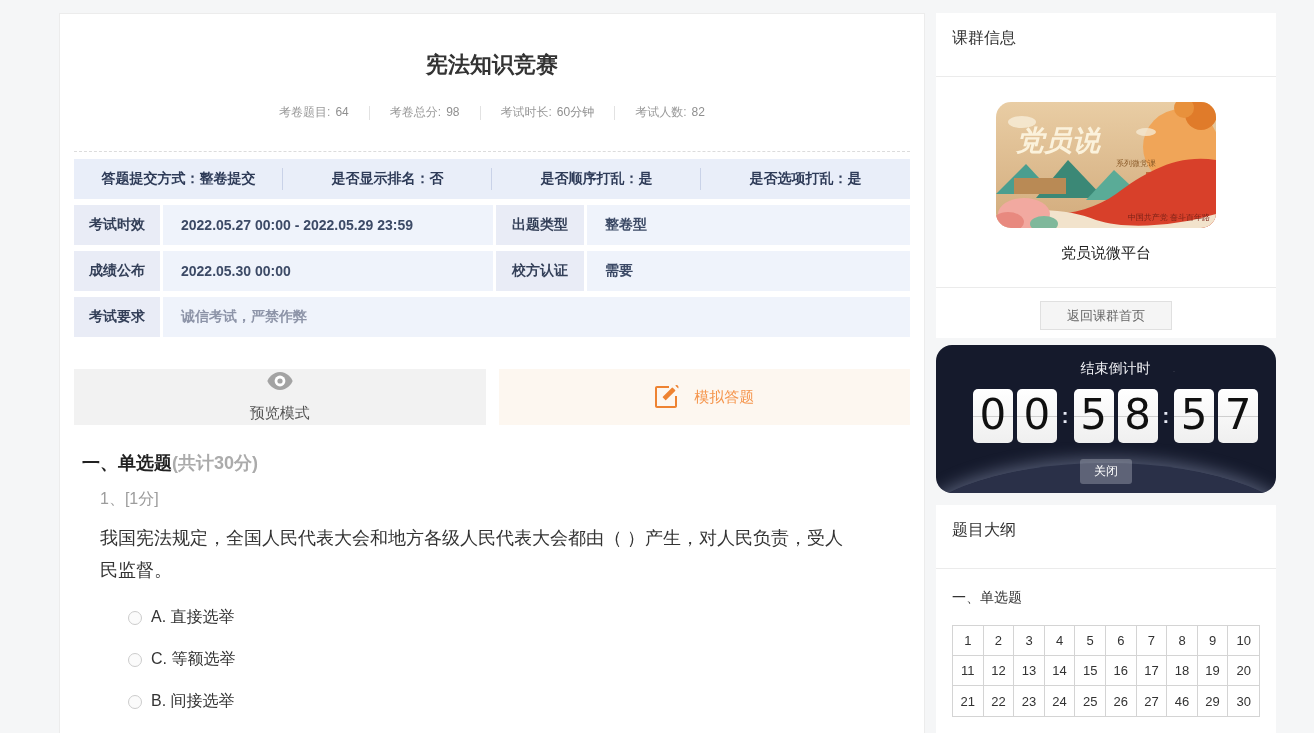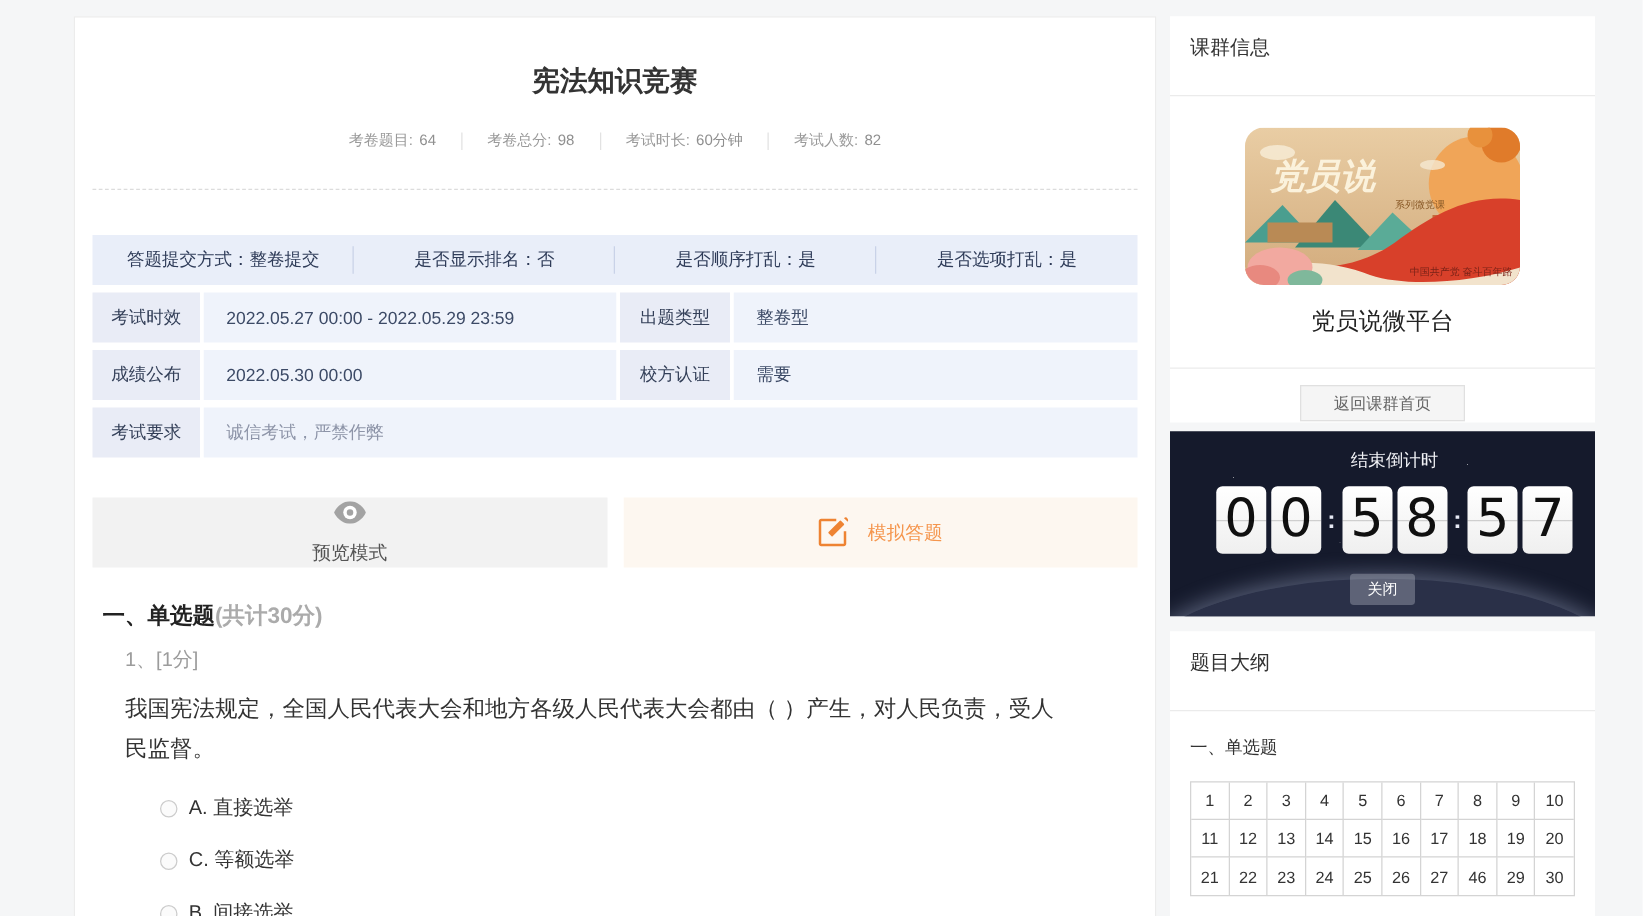--- a/index.html
+++ b/index.html
@@ -12,21 +12,21 @@
                 background:#fff; border:1px solid #ececec; }
   .exam-title { margin-top:36px; text-align:center; font-size:22px; font-weight:600; color:#333; }
   .exam-stats { margin-top:24px; display:flex; justify-content:center; align-items:center;
                 font-size:12px; color:#9a9a9a; }
   .stat-item .stat-label { color:#9a9a9a; }
   .stat-item .stat-value { color:#8f8f8f; margin-left:5px; }
   .stat-sep { width:1px; height:14px; background:#e2e2e2; margin:0 20px; }
   .dashed-divider { margin:30px 14px 0; border-top:1px dashed #dcdcdc; }
 
   
-  .info-table { margin:36px 14px 0; }
+  .info-table { margin:7px 14px 0;font-weight:bold; }
   .settings-row { display:flex; height:40px; background:#e9eef9; }
   .settings-cell { flex:1; display:flex; align-items:center; justify-content:center;
                    font-size:14px; color:#2e3b58; position:relative; }
   .settings-cell:not(:last-child)::after { content:""; position:absolute; right:0; top:9px; bottom:9px;
                    width:1px; background:#c9d2e8; }
   .info-grid { margin-top:6px; display:grid; grid-template-columns:86px 330px 88px 1fr;
                grid-auto-rows:40px; gap:6px 3px; }
   .info-label { background:#e9ecf6; display:flex; align-items:center; justify-content:center;
                 font-size:14px; color:#333f58; }
   .info-value { background:#eff3fb; display:flex; align-items:center; padding-left:18px;
@@ -52,29 +52,29 @@
   .radio { width:14px; height:14px; border-radius:50%; border:1px solid #ccc; background:#fbfbfb; flex:0 0 auto; }
   .option-label { font-size:16px; color:#333; }
 
   
   .sidebar { position:absolute; left:936px; top:0; width:340px; }
   .side-panel { background:#fff; }
   .panel-header { padding:15px 16px 27px; font-size:16px; color:#333; border-bottom:1px solid #ebebeb; }
 
   .course-panel { position:absolute; top:13px; left:0; width:340px; height:325px; }
   .banner-wrap { margin:25px auto 0; width:220px; height:126px; overflow:hidden;border-radius:15px; }
-  .course-title { margin-top:16px; text-align:center; font-size:19px; color:#222; font-weight:500; }
+  .course-title { margin-top:16px; text-align:center; font-size:15px; color:#222; font-weight:500; }
   .course-divider { margin-top:24px; border-top:1px solid #ebebeb; }
   .back-button { display:block; margin:13px auto 0; width:132px; height:29px; line-height:27px;
                  text-align:center; background:#f5f5f5; border:1px solid #e0e0e0; color:#666;
                  font-size:13px; cursor:pointer; }
 
   
   .countdown-panel { position:absolute; top:345px; left:0; width:340px; height:148px;
-                     border-radius:0; overflow:hidden; color:#fff;
+                     border-radius:16px; overflow:hidden; color:#fff;
                      background:
                        radial-gradient(1px 1px at 15% 25%, rgba(255,255,255,.8), transparent 60%),
                        radial-gradient(1px 1px at 70% 18%, rgba(255,255,255,.6), transparent 60%),
                        radial-gradient(1px 1px at 40% 60%, rgba(255,255,255,.5), transparent 60%),
                        radial-gradient(1px 1px at 88% 45%, rgba(255,255,255,.6), transparent 60%),
                        #151a2c; padding-left: 19px; }
   .earth { position:absolute; bottom:-48px; left:-30px; right:-30px; height:78px;
            border-radius:50% 50% 0 0 / 100% 100% 0 0; background:#2a3048;
            box-shadow:0 -5px 16px rgba(190,200,235,.35); }
   .countdown-title { position:relative; margin-top:15px; text-align:center; font-size:14px; color:#f2f3f7; }

